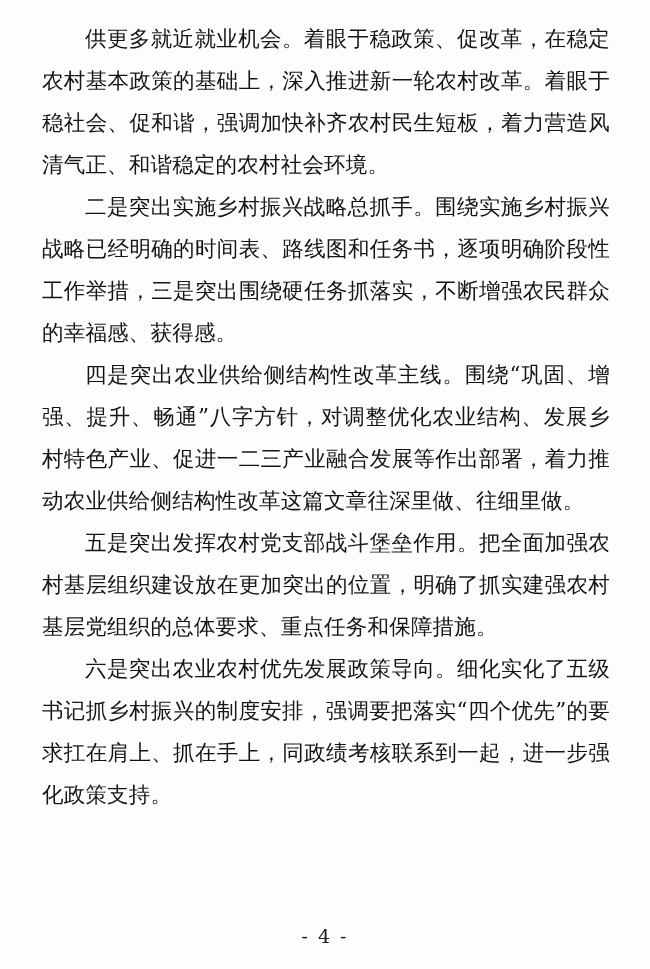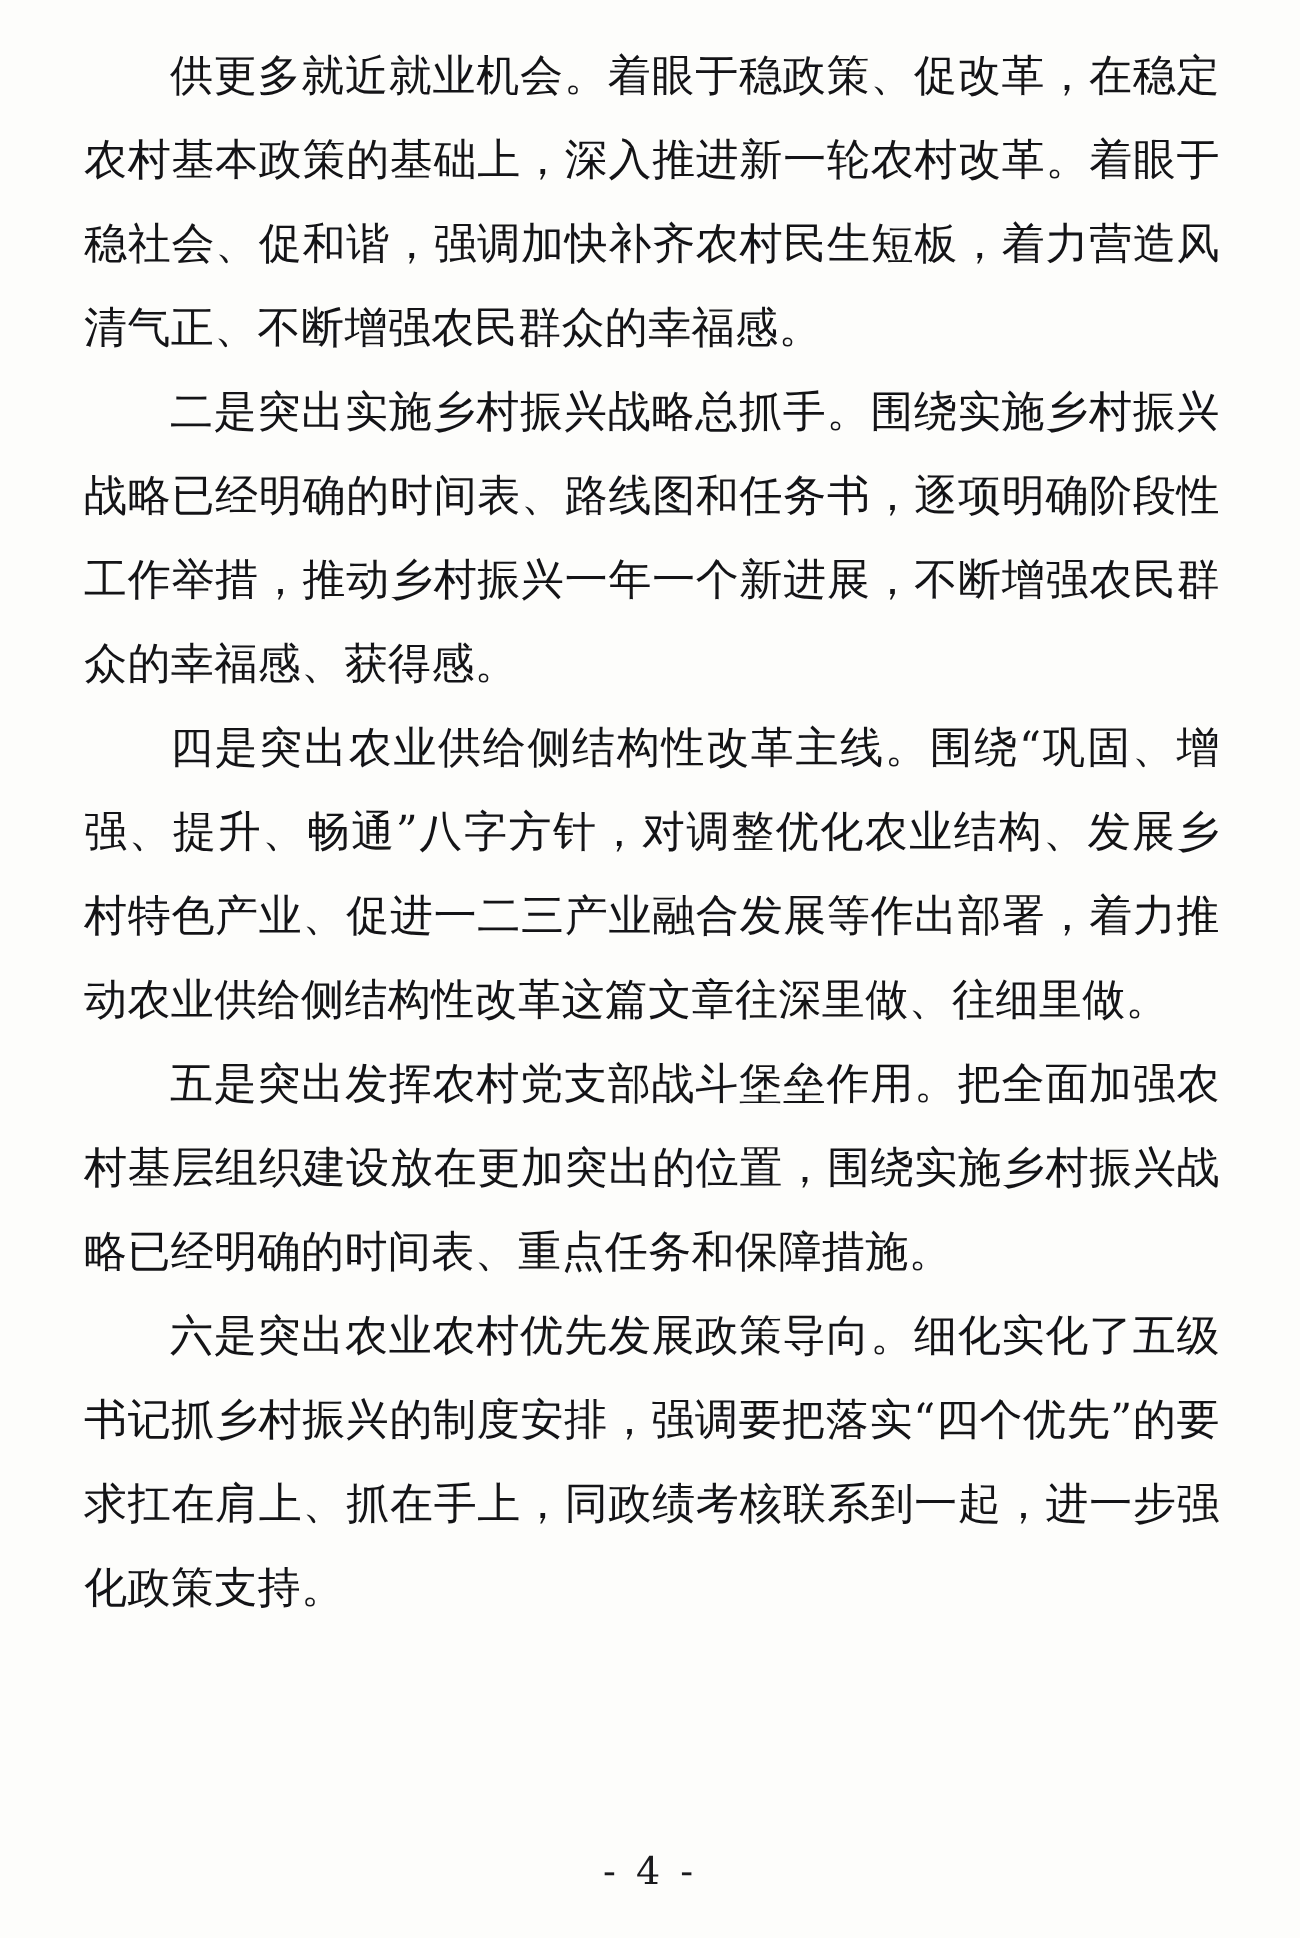--- a/index.html
+++ b/index.html
@@ -46,21 +46,21 @@
     letter-spacing: 2px;
     color: #1a1a1d;
     font-family: "DejaVu Serif", "Liberation Serif", serif;
   }
 </style>
 </head>
 <body>
 
 <div class="page">
   <div class="body-text">
-    <p class="para">供更多就近就业机会。着眼于稳政策、促改革，在稳定农村基本政策的基础上，深入推进新一轮农村改革。着眼于稳社会、促和谐，强调加快补齐农村民生短板，着力营造风清气正、不断增强农民群众的幸福感。</p>
-    <p class="para">二是突出实施乡村振兴战略总抓手。围绕实施乡村振兴战略已经明确的时间表、路线图和任务书，逐项明确阶段性工作举措，推动乡村振兴一年一个新进展，不断增强农民群众的幸福感、获得感。</p>
+    <p class="para">供更多就近就业机会。着眼于稳政策、促改革，在稳定农村基本政策的基础上，深入推进新一轮农村改革。着眼于稳社会、促和谐，强调加快补齐农村民生短板，着力营造风清气正、和谐稳定的农村社会环境。</p>
+    <p class="para">二是突出实施乡村振兴战略总抓手。围绕实施乡村振兴战略已经明确的时间表、路线图和任务书，逐项明确阶段性工作举措，三是突出围绕硬任务抓落实，不断增强农民群众的幸福感、获得感。</p>
     <p class="para">四是突出农业供给侧结构性改革主线。围绕“巩固、增强、提升、畅通”八字方针，对调整优化农业结构、发展乡村特色产业、促进一二三产业融合发展等作出部署，着力推动农业供给侧结构性改革这篇文章往深里做、往细里做。</p>
-    <p class="para">五是突出发挥农村党支部战斗堡垒作用。把全面加强农村基层组织建设放在更加突出的位置，围绕实施乡村振兴战略已经明确的时间表、重点任务和保障措施。</p>
+    <p class="para">五是突出发挥农村党支部战斗堡垒作用。把全面加强农村基层组织建设放在更加突出的位置，明确了抓实建强农村基层党组织的总体要求、重点任务和保障措施。</p>
     <p class="para">六是突出农业农村优先发展政策导向。细化实化了五级书记抓乡村振兴的制度安排，强调要把落实“四个优先”的要求扛在肩上、抓在手上，同政绩考核联系到一起，进一步强化政策支持。</p>
 
   </div>
   <div class="page-number">- 4 -</div>
 </div>
 
 </body></html>

